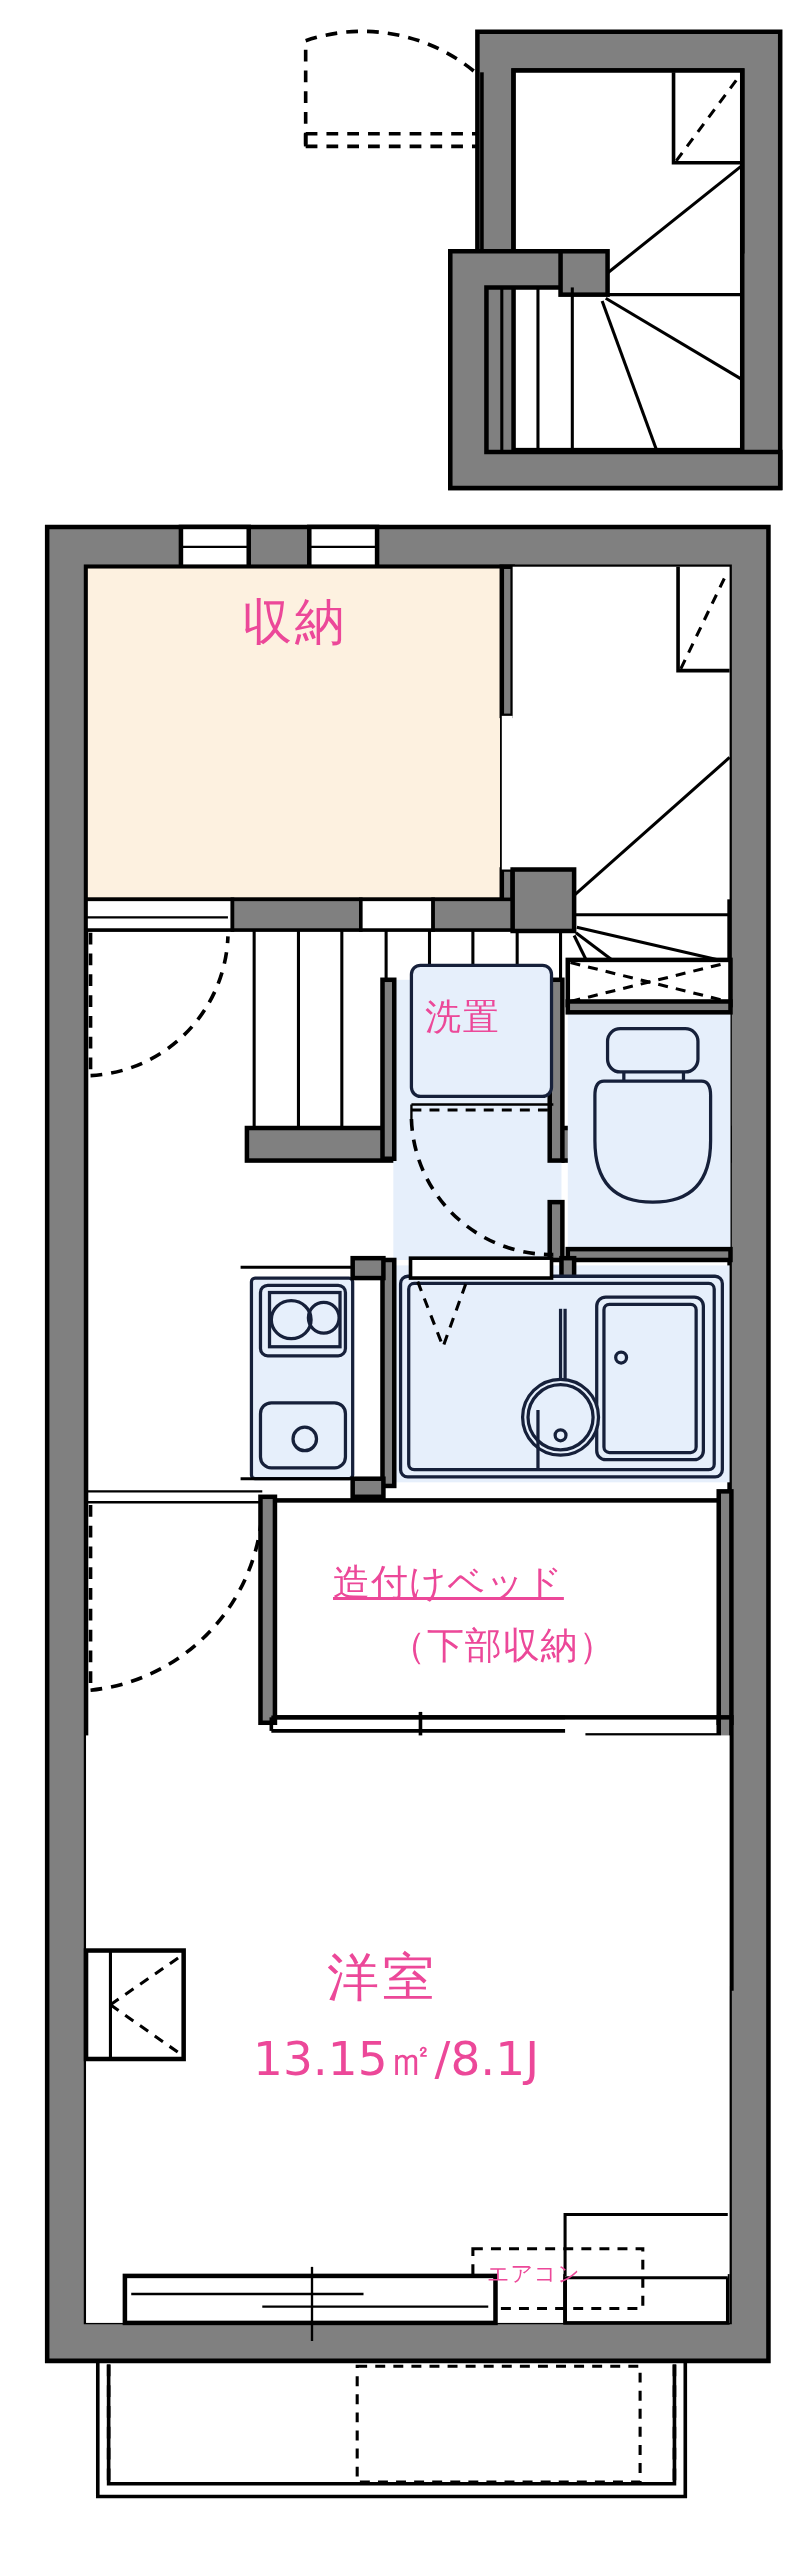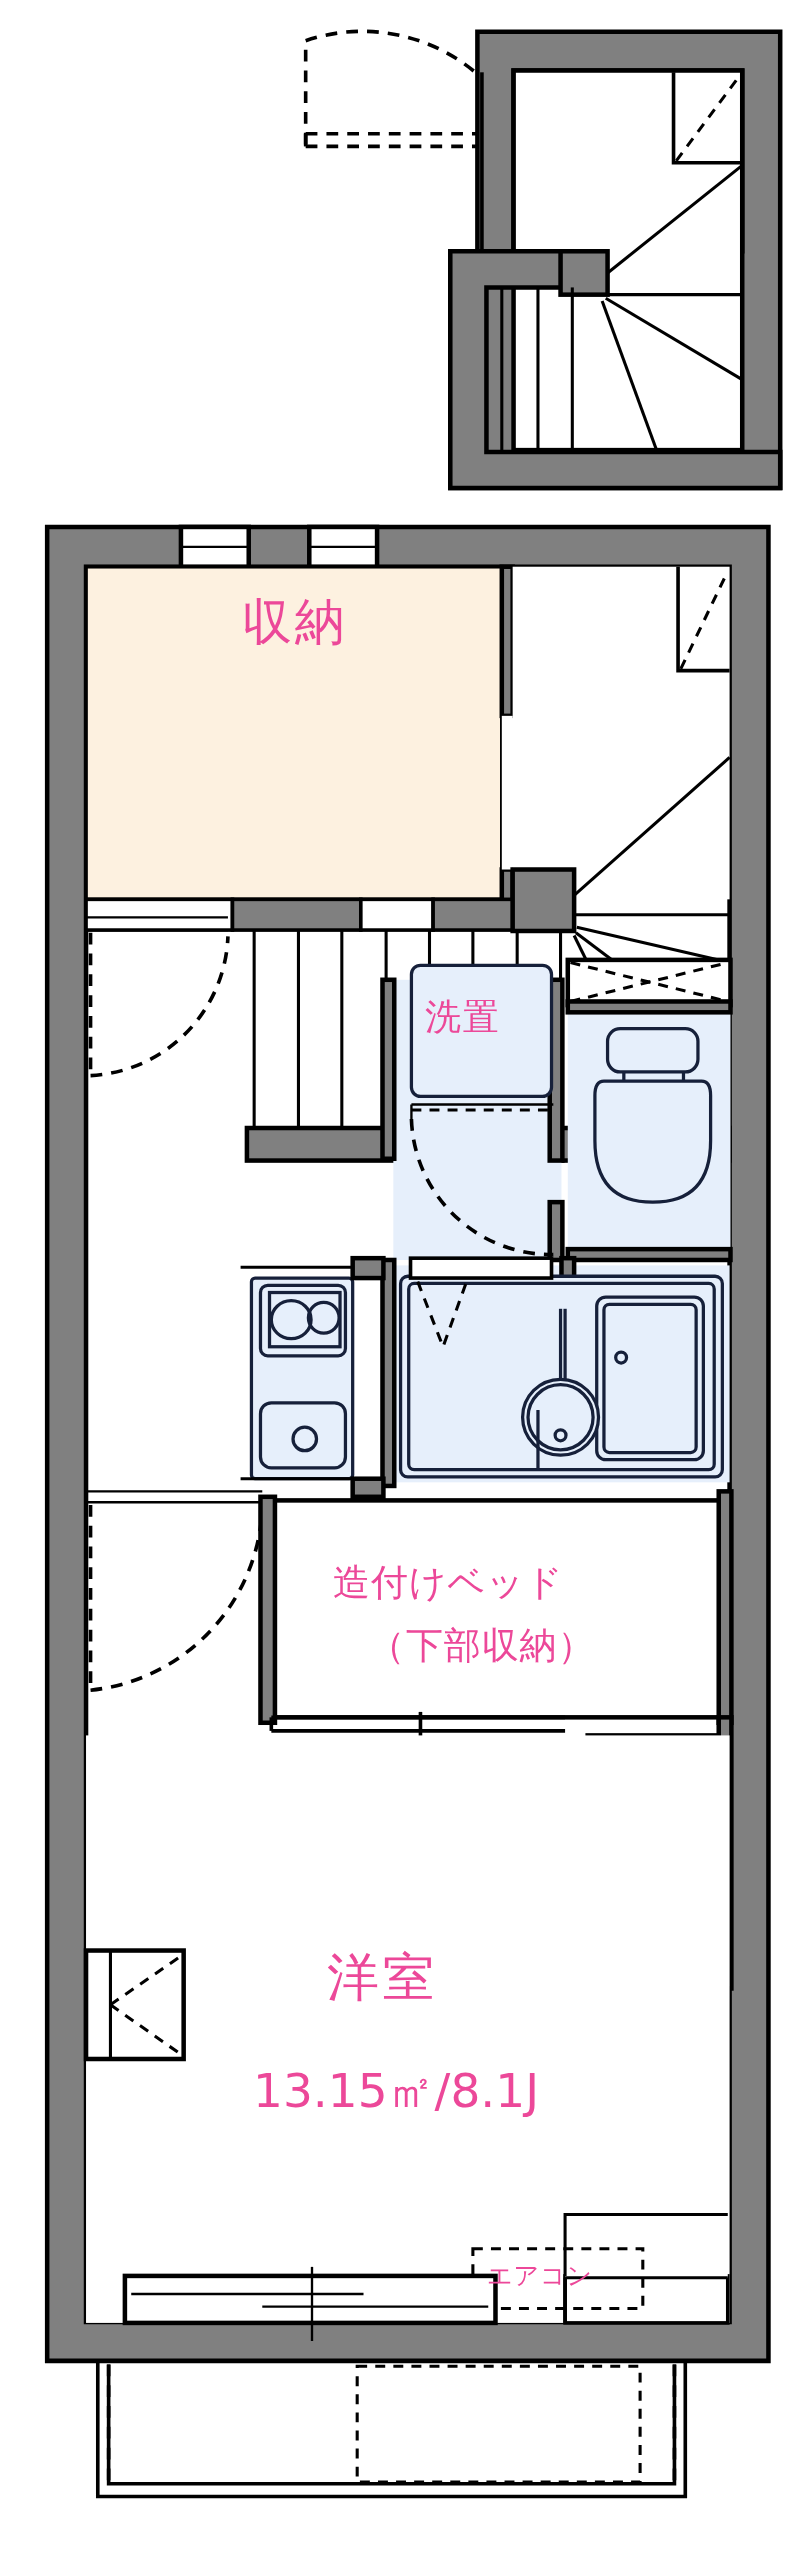--- a/index.html
+++ b/index.html
@@ -10,25 +10,25 @@
   #plan{position:absolute;left:0;top:0;width:812px;height:2576px;}
   .lbl{
     position:absolute;
     color:#ec4899;
     white-space:nowrap;
     font-family:"DejaVu Sans","Liberation Sans",sans-serif;
     line-height:1.0;
   }
   .lbl-shuno{font-size:50px;letter-spacing:2.7px;}
   .lbl-senchi{font-size:36px;letter-spacing:1.8px;margin-top:9px;}
-  .lbl-bed{font-size:37px;letter-spacing:0.9px;text-align:right;}
+  .lbl-bed{font-size:37px;letter-spacing:0.9px;text-align:right;text-decoration:underline;}
   .lbl-bed2{font-size:37px;letter-spacing:0.9px;text-align:center;}
   .lbl-youshitsu{font-size:52px;letter-spacing:3.6px;}
   .lbl-area{font-size:47px;letter-spacing:0px;}
-  .lbl-aircon{font-size:25px;letter-spacing:0.9px;}
+  .lbl-aircon{font-size:22px;letter-spacing:0.9px;}
 </style>
 </head>
 <body>
 
 <svg id="plan" viewBox="0 0 898 2850" xmlns="http://www.w3.org/2000/svg">
 
   <defs>
     <style>
       .wall   { fill:#808080; stroke:#000000; stroke-width:5; }
       .wallthin{ fill:#808080; stroke:#000000; stroke-width:4; }
@@ -263,20 +263,20 @@
     </g>
 
   </g>
 </svg>
 
 <div class="lbl lbl-shuno" style="left:242px; top:597px;">収納</div>
 
 <div class="lbl lbl-senchi" style="left:425px; top:990px;">洗置</div>
 
 <div class="lbl lbl-bed" style="left:333px; top:1564px;">造付けベッド</div>
-<div class="lbl lbl-bed2" style="left:368px; top:1627px;">（下部収納）</div>
+<div class="lbl lbl-bed2" style="left:389px; top:1627px;">（下部収納）</div>
 
 <div class="lbl lbl-youshitsu" style="left:327px; top:1951px;">洋室</div>
 
-<div class="lbl lbl-area" style="left:253px; top:2035px;margin-top:32px;"><span>13.15</span><span class="sup-wrap"><span>㎡</span></span><span>/8.1J</span></div>
+<div class="lbl lbl-area" style="left:253px; top:2035px;"><span>13.15</span><span class="sup-wrap"><span>㎡</span></span><span>/8.1J</span></div>
 
 <div class="lbl lbl-aircon" style="left:487px; top:2263px;">エアコン</div>
 
 
 </body></html>

